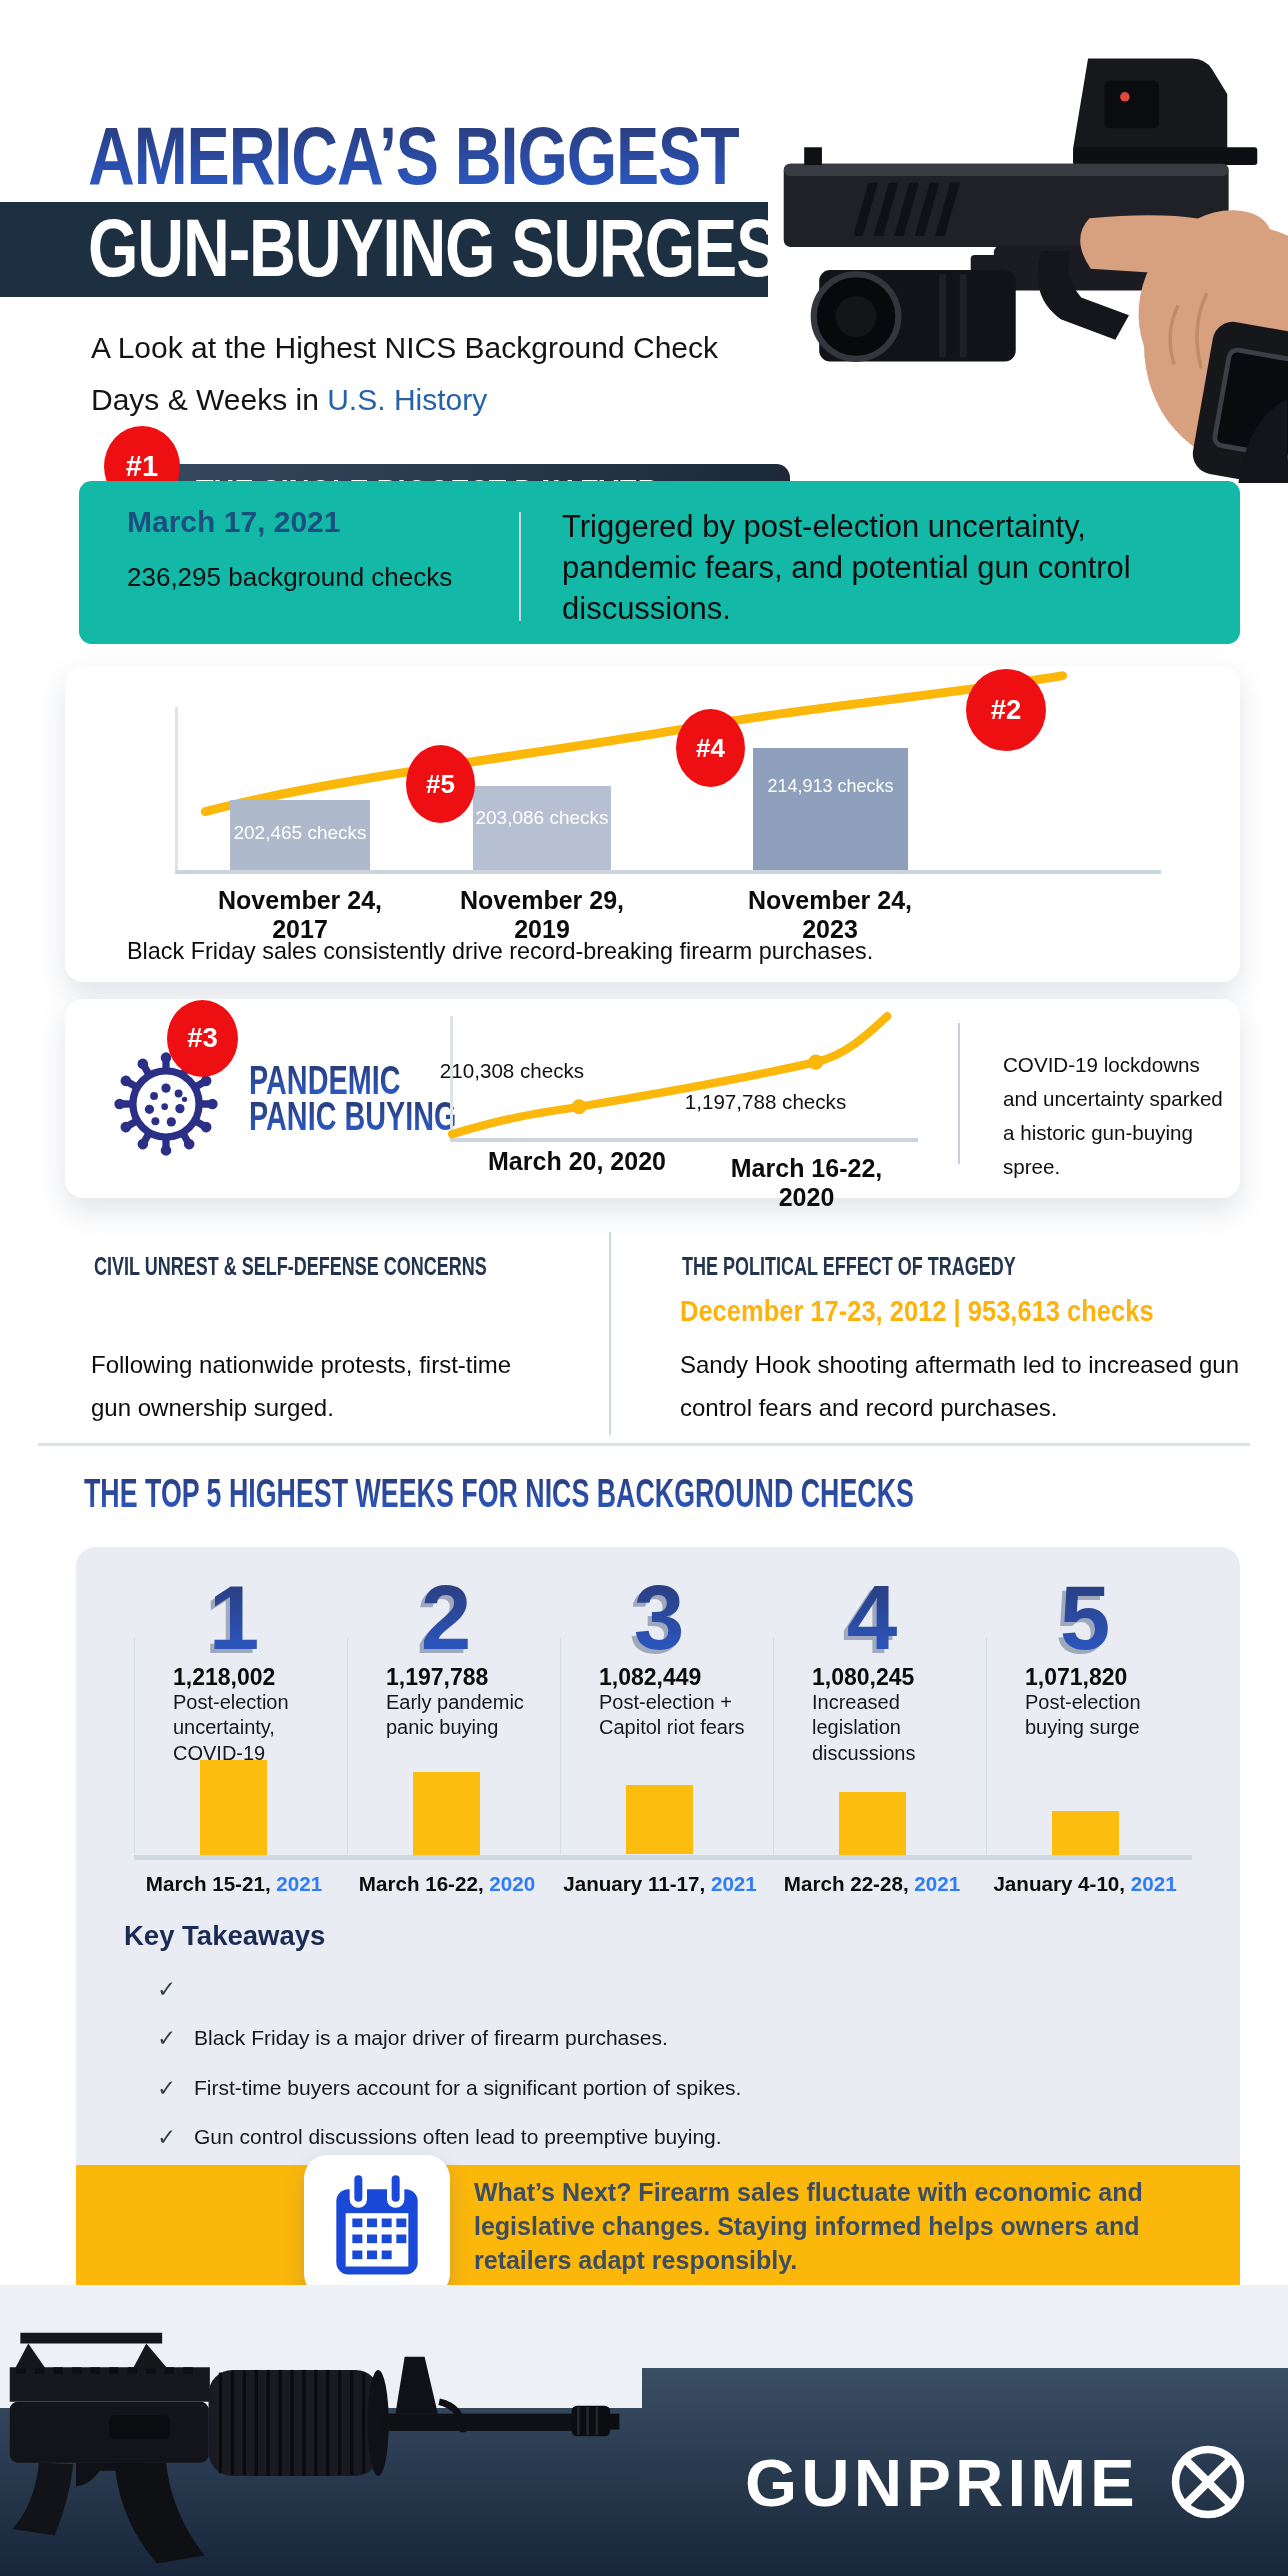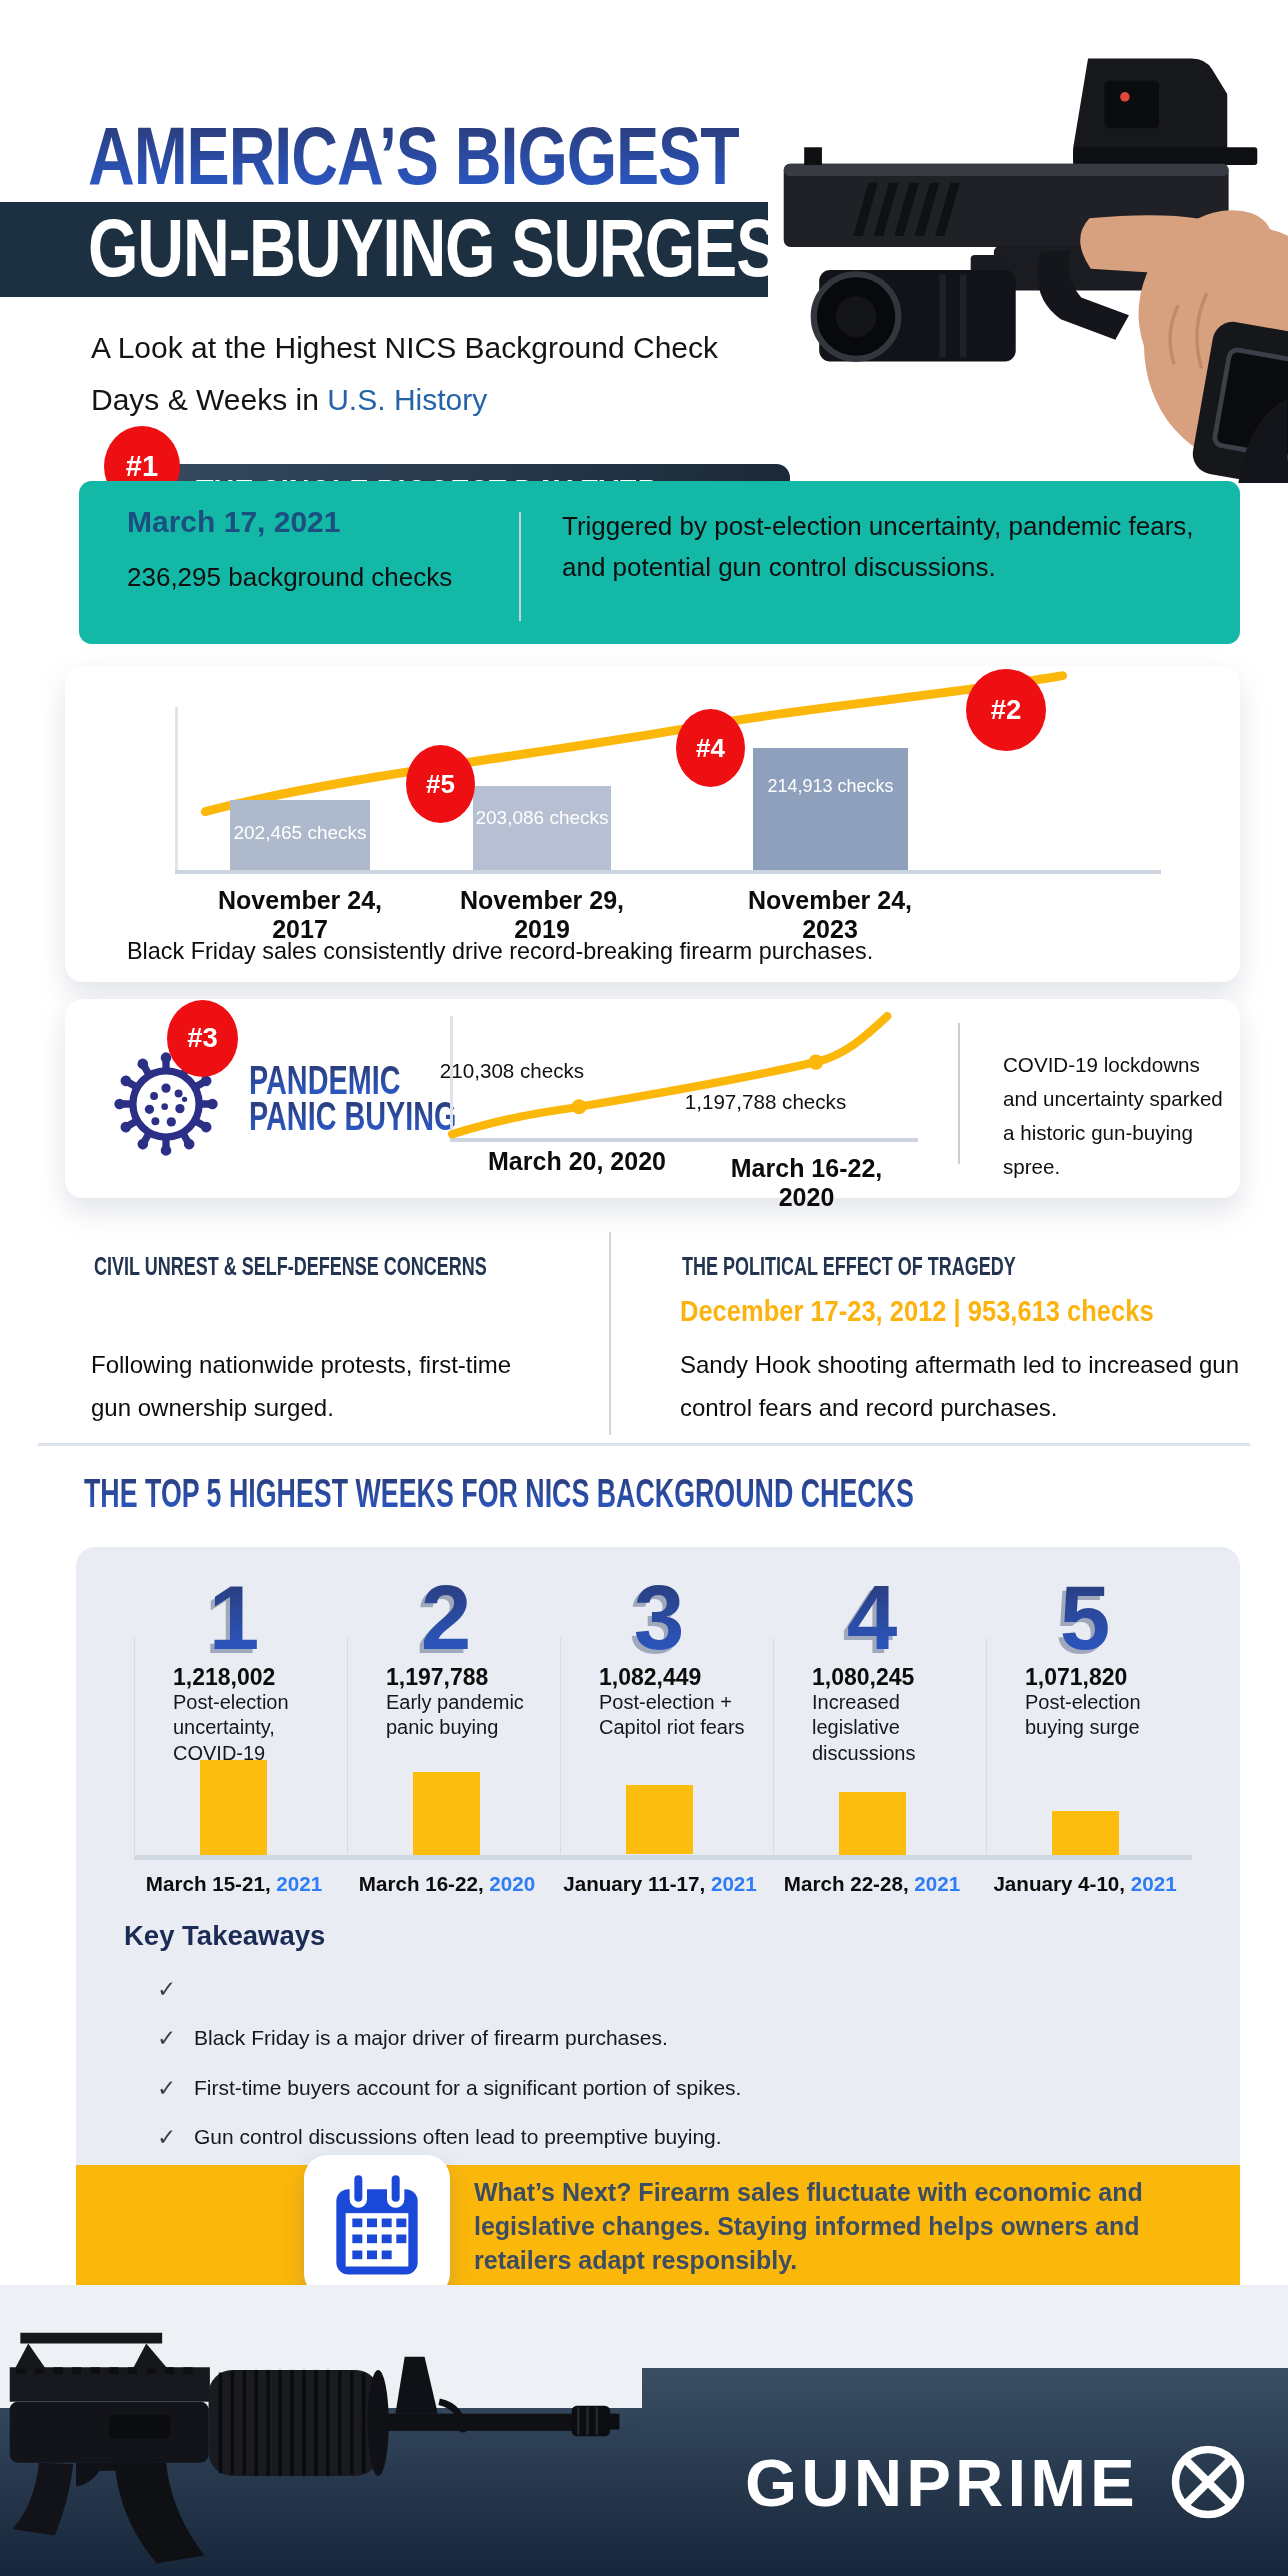--- a/index.html
+++ b/index.html
@@ -104,21 +104,21 @@
 
   <div class="abs pill">
     <div class="pill-text"><span class="cx sq72">THE SINGLE BIGGEST DAY EVER</span></div>
   </div>
   <div class="abs badge" style="left:104px;top:426px;width:76px;height:81px;font-size:29px;">#1</div>
 
   <div class="abs card-gray" style="left:79px;top:481px;width:1161px;height:163px;">
     <div class="abs steel" style="left:48px;top:24px;font-size:30px;">March 17, 2021</div>
     <div class="abs" style="left:48px;top:81px;font-size:26px;color:#0f0f0f;">236,295 background checks</div>
     <div class="abs vdiv" style="left:440px;top:31px;height:109px;"></div>
-    <div class="abs" style="left:483px;top:25.4px;width:639px;font-size:26px;line-height:41px;color:#0e0e0e;">Triggered by post-election uncertainty, pandemic fears, and potential gun control discussions.</div>
+    <div class="abs" style="left:483px;top:25.4px;width:639px;font-size:31px;line-height:41px;color:#0e0e0e;">Triggered by post-election uncertainty, pandemic fears, and potential gun control discussions.</div>
   </div>
 
   <div class="abs card-white" style="left:65px;top:666px;width:1175px;height:316px;">
     <div class="abs" style="left:110px;top:41px;width:2.7px;height:165px;background:#dfe4ea;"></div>
     <div class="abs" style="left:110px;top:204px;width:986px;height:4.1px;background:#ccd4dd;"></div>
 
     <svg class="abs" style="left:0;top:0;" width="1175" height="316" viewBox="0 0 1710 460">
       <path d="M204,212 C400,160 720,125 939,85 C1100,58 1300,40 1452,14" fill="none" stroke="#fcb70b" stroke-width="13" stroke-linecap="round"></path>
     </svg>
 
@@ -271,21 +271,21 @@
 
   <div class="t5-val" style="left:173px;">1,218,002</div>
   <div class="t5-val" style="left:386px;">1,197,788</div>
   <div class="t5-val" style="left:599px;">1,082,449</div>
   <div class="t5-val" style="left:812px;">1,080,245</div>
   <div class="t5-val" style="left:1025px;">1,071,820</div>
 
   <div class="t5-desc" style="left:173px;">Post-election uncertainty, COVID-19</div>
   <div class="t5-desc" style="left:386px;">Early pandemic panic buying</div>
   <div class="t5-desc" style="left:599px;">Post-election + Capitol riot fears</div>
-  <div class="t5-desc" style="left:812px;">Increased legislative discussions</div>
+  <div class="t5-desc" style="left:812px;">Increased legislation discussions</div>
   <div class="t5-desc" style="left:1025px;">Post-election buying surge</div>
 
   <div class="t5-bar" style="left:200px;top:1760px;height:95px;"></div>
   <div class="t5-bar" style="left:413px;top:1772px;height:83px;"></div>
   <div class="t5-bar" style="left:626px;top:1785px;height:69px;"></div>
   <div class="t5-bar" style="left:839px;top:1792px;height:63px;"></div>
   <div class="t5-bar" style="left:1052px;top:1811px;height:44px;"></div>
   <div class="abs" style="left:134px;top:1855px;width:1058px;height:4.8px;background:#cfd7e0;"></div>
 
   <div class="t5-date" style="left:124px;"><span>March 15-21,</span> <span class="year">2021</span></div>

